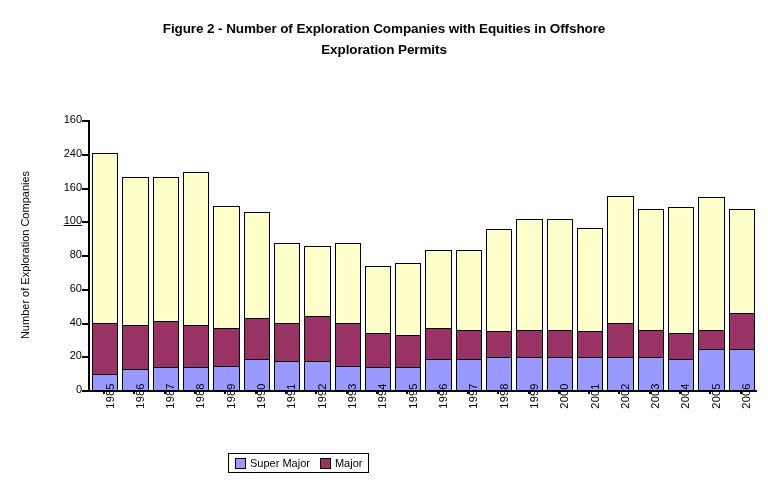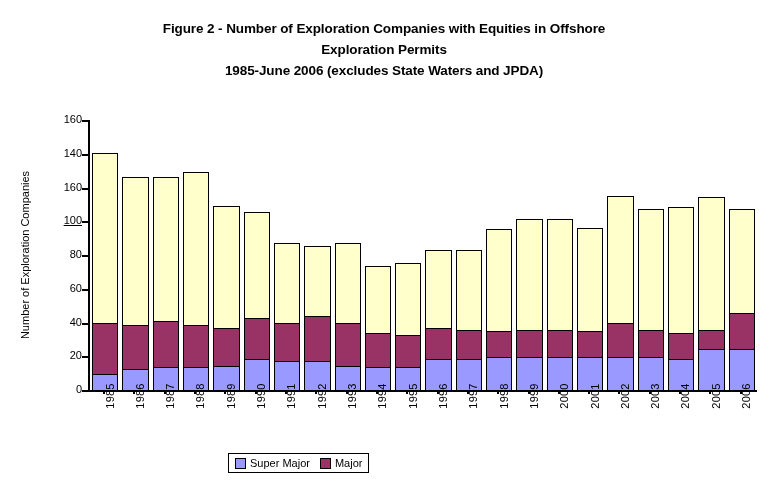--- a/index.html
+++ b/index.html
@@ -135,21 +135,20 @@
   .sw-small{background:#FFFFCC;}
 </style>
 </head>
 <body>
 
 <div id="chart-root">
 
   <div class="title-block">
     <span class="title-line">Figure 2 - Number of Exploration Companies with Equities in Offshore</span>
     <span class="title-line">Exploration Permits</span>
-    <span class="title-line">1985-June 2006 (excludes State Waters and JPDA)</span>
   </div>
 
   <div class="y-axis-title">
     <span>Number of Exploration Companies</span>
   </div>
 
   <div class="plot-frame">
     <div class="y-ticks" id="y-ticks">
         <div class="y-tick" style="top: 270px;"></div>
         <div class="y-label" style="top: 270px;">0</div>
@@ -159,21 +158,21 @@
         <div class="y-label" style="top: 202.5px;">40</div>
         <div class="y-tick" style="top: 168.75px;"></div>
         <div class="y-label" style="top: 168.75px;">60</div>
         <div class="y-tick" style="top: 135px;"></div>
         <div class="y-label" style="top: 135px;">80</div>
         <div class="y-tick" style="top: 101.25px;"></div>
         <div class="y-label" style="top: 101.25px; text-decoration: underline;">100</div>
         <div class="y-tick" style="top: 67.5px;"></div>
         <div class="y-label" style="top: 67.5px;">160</div>
         <div class="y-tick" style="top: 33.75px;"></div>
-        <div class="y-label" style="top: 33.75px;">140</div>
+        <div class="y-label" style="top: 33.75px;">240</div>
         <div class="y-tick" style="top: 0px;"></div>
         <div class="y-label" style="top: 0px;">160</div>
       </div>
     <div class="bars" id="bars">
         <div class="bar-slot">
           <div class="bar-stack">
             <div class="seg small" style="height: 170.438px;"></div>
             <div class="seg major" style="height: 52.3125px;"></div>
             <div class="seg supermajor" style="height: 16.875px;"></div>
           </div>

